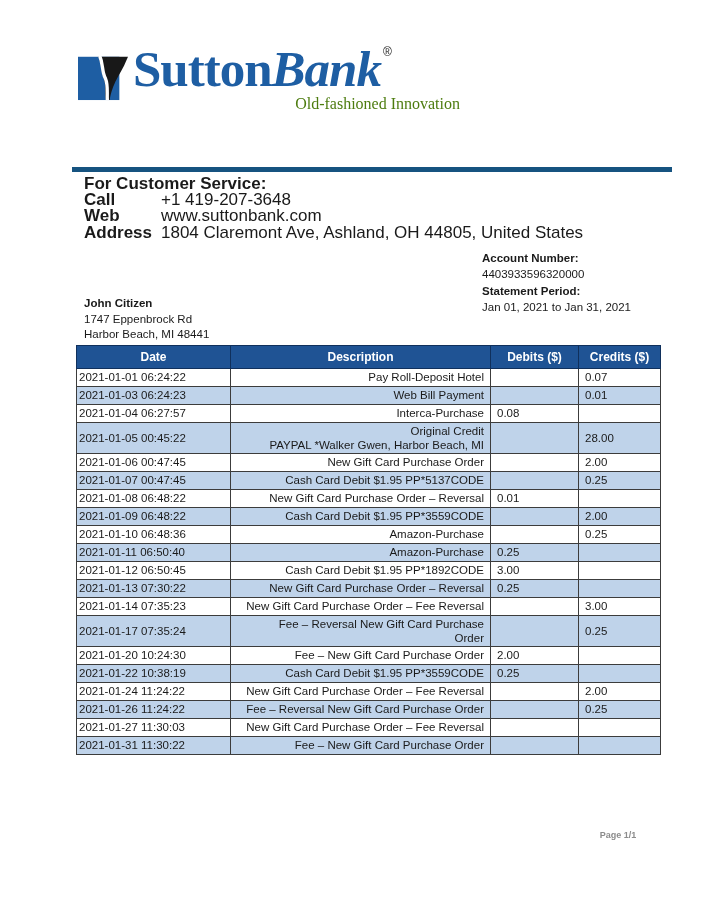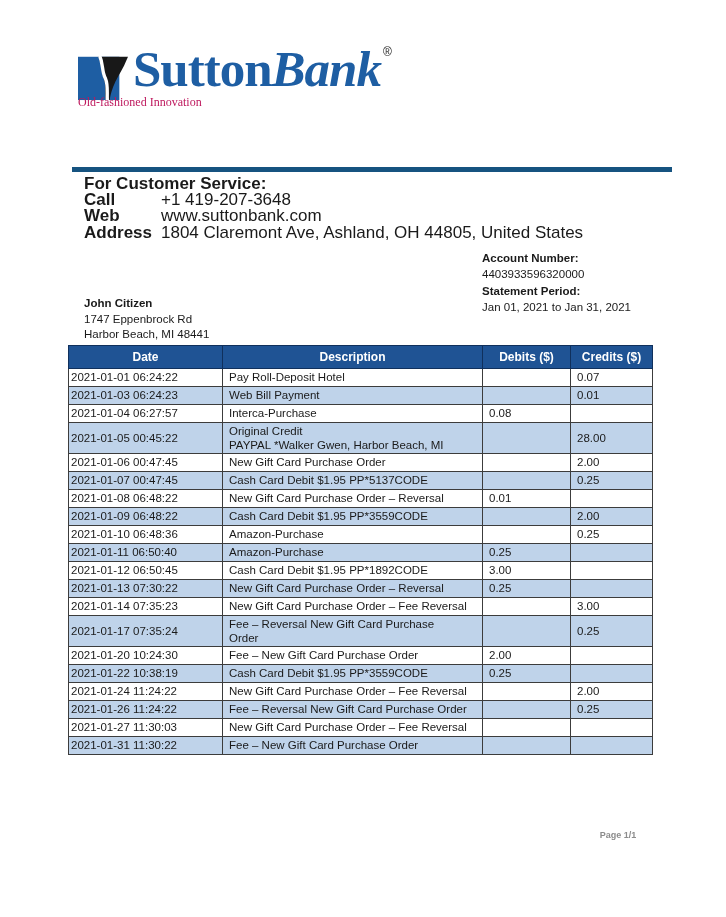--- a/index.html
+++ b/index.html
@@ -25,22 +25,22 @@
     margin-left:5px; letter-spacing:-1px; white-space:nowrap;
   }
   .logo-text .bank { font-style:italic; }
   .reg-mark {
     font-family:"Liberation Sans", sans-serif;
     font-size:12px; font-weight:400; color:#222;
     vertical-align:30px; letter-spacing:0; margin-left:2px;
   }
   .tagline {
     font-family:"Liberation Serif", serif;
-    font-size:12px; color:#be185d;
-    margin-top:-7px; padding-right:2px;
+    font-size:16px; color:#4d7c0f;
+    text-align:right; margin-top:-7px; padding-right:2px;
   }
 
   
   .rule { position:absolute; left:72px; top:167px; width:600px; height:5px; background:var(--rule-color,#165380); }
 
   
   .cs { position:absolute; left:84px; top:176px; font-size:17px; line-height:16.2px; }
   .cs-title { font-weight:700; }
   .cs-row { display:flex; }
   .cs-label { font-weight:700; width:77px; flex:none; }
@@ -48,37 +48,37 @@
   
   .addressee { position:absolute; left:84px; top:268px; font-size:11.5px; line-height:15.6px;margin-top:28px; }
   .addressee .name { font-weight:700; }
 
   
   .account { position:absolute; left:482px; top:250px; font-size:11.5px; line-height:16.3px; }
   .account .b { font-weight:700; }
 
   
   table.txns {
-    position:absolute; left:68px; top:345px; width:584px;
+    position:absolute; left:76px; top:345px; width:584px;
     border-collapse:collapse; table-layout:fixed; font-size:11.5px;
   }
   .txns th {
     background:var(--header-bg,#1F5394); color:#ffffff;
     font-size:12px; font-weight:700; padding:4px 2px;
     border:1px solid #10305c;
   }
   .txns th + th { border-left:1px solid #fca5a5; }
   .txns td {
     border:1px solid #3c3c3c;
     padding:2px 6px 1px 6px;
     height:18px; vertical-align:middle;
     line-height:13.5px;
   }
   .txns td.date { text-align:left; padding-left:2px; padding-right:2px; }
-  .txns td.desc { text-align:left; white-space:pre-line; }
+  .txns td.desc { text-align:right; white-space:pre-line; }
   .txns td.amount { text-align:left; }
   .txns tbody tr:nth-child(even) { background:var(--stripe-bg,#BFD3EA); }
 
   
   .page-indicator {
     position:absolute; left:586px; top:830px; width:64px;
     font-size:9px; font-weight:700; color:#8c8c8c; text-align:center;
   }
   .watermark {
     position:absolute; right:5px; top:870px;

